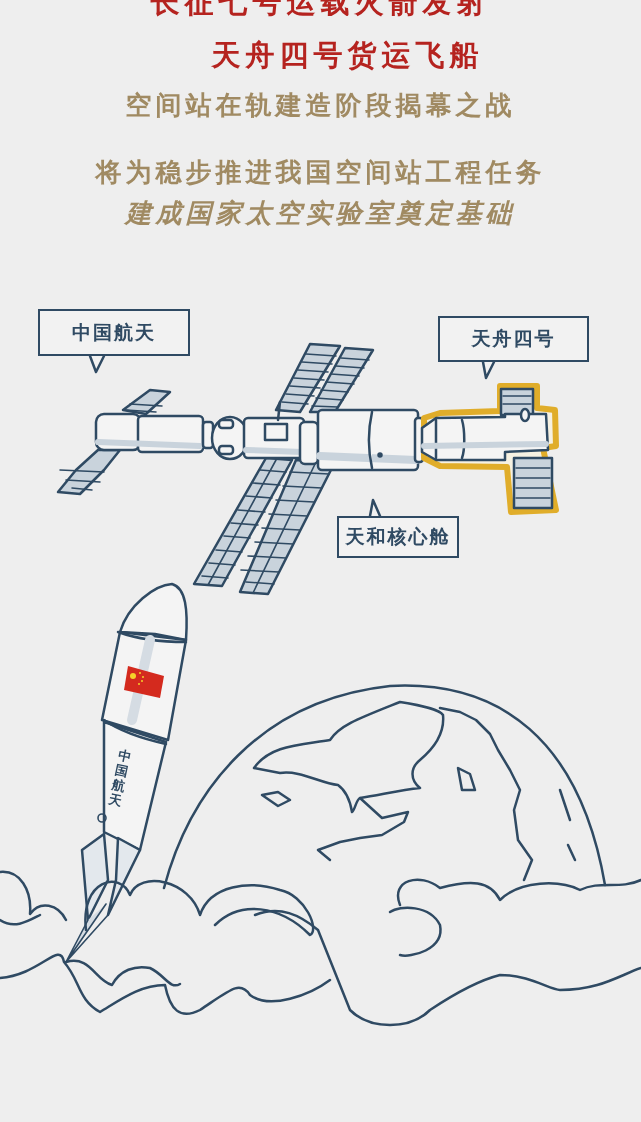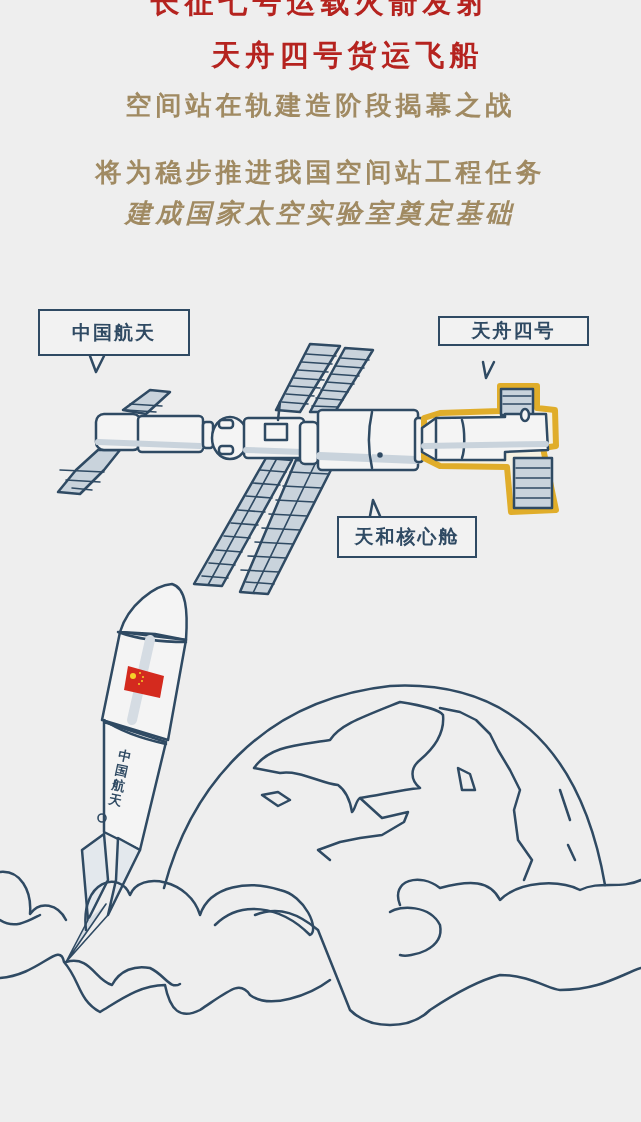--- a/index.html
+++ b/index.html
@@ -26,22 +26,22 @@
     border: 2.5px solid #2f4a63;
     background: #f2f2f2;
     color: #2f4a63;
     font-weight: bold;
     font-size: 19px;
     letter-spacing: 2px;
     display: flex; align-items: center; justify-content: center;
     box-sizing: border-box;
   }
   #callout-tz3 { left: 38px; top: 309px; width: 152px; height: 47px; }
-  #callout-tz4 { left: 438px; top: 316px; width: 151px; height: 30px; }
-  #callout-th  { left: 337px; top: 516px; width: 140px; height: 42px; text-align: center; }
+  #callout-tz4 { left: 438px; top: 316px; width: 151px; height: 46px; }
+  #callout-th  { left: 337px; top: 516px; width: 122px; height: 42px; text-align: center; }
 
   svg.art { position: absolute; left: 0; top: 0; }
 </style>
 </head>
 <body>
 
 <h1 id="h0" class="headline red">长征七号运载火箭发射</h1>
 <h1 id="h1" class="headline red">天舟四号货运飞船</h1>
 <p id="h2" class="headline gold">空间站在轨建造阶段揭幕之战</p>
 <p id="h3" class="headline gold">将为稳步推进我国空间站工程任务</p>

